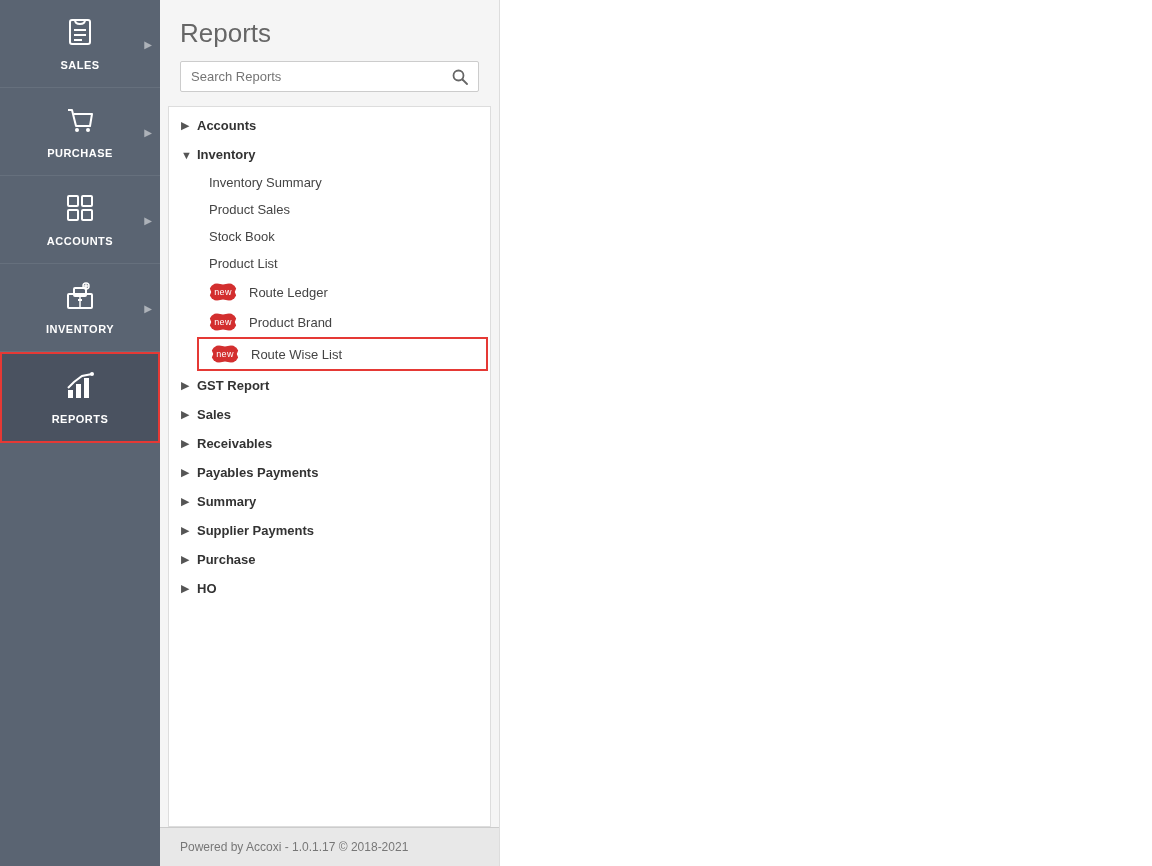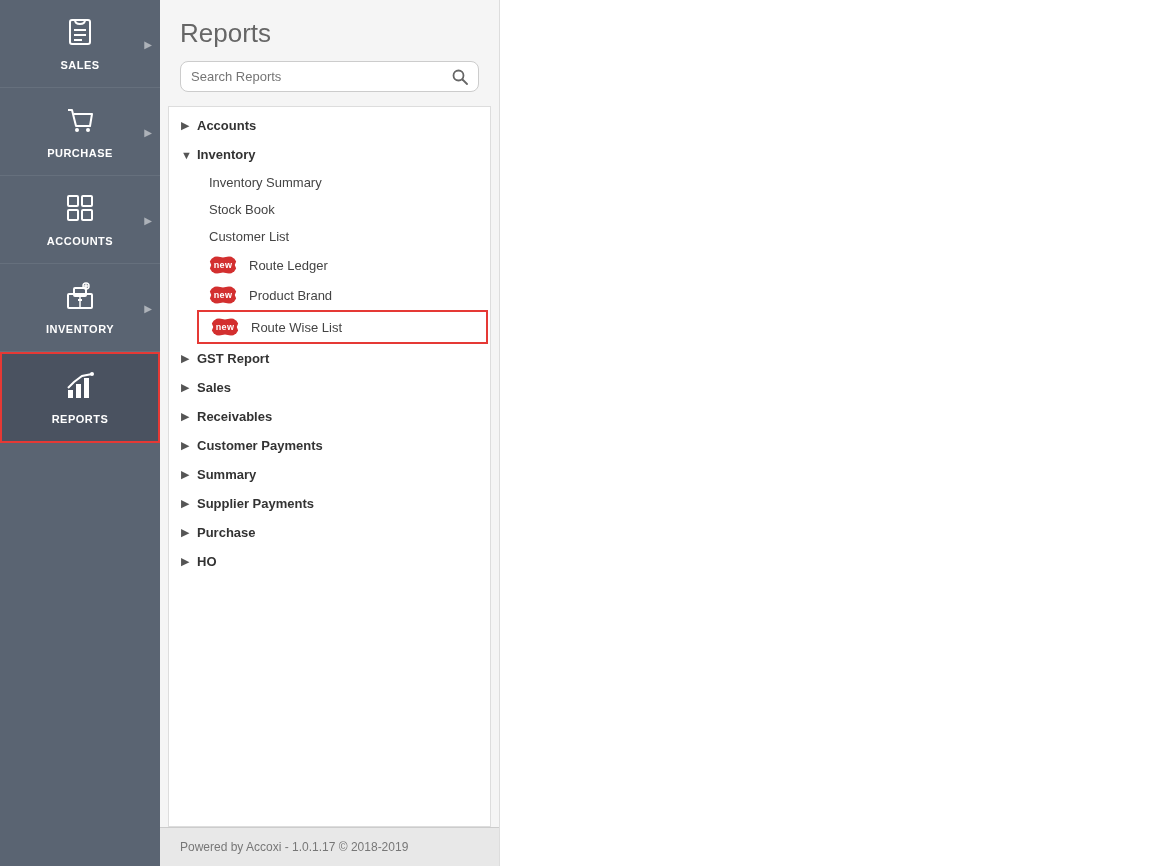--- a/index.html
+++ b/index.html
@@ -74,21 +74,21 @@
       font-weight: 300;
       color: #666;
       margin-bottom: 12px;
     }
 
     .search-container {
       display: flex;
       align-items: center;
       background: #fff;
       border: 1px solid #ccc;
-      border-radius: 8px;
+      border-radius: 2px;
       overflow: hidden;
     }
 
     .search-input {
       flex: 1;
       border: none;
       outline: none;
       padding: 7px 10px;
       font-size: 13px;
       color: #666;
@@ -150,21 +150,21 @@
       padding: 6px 12px;
       font-size: 13px;
       color: #444;
       cursor: pointer;
     }
 
     .new-badge {
       background: #d32f2f;
       color: #fff;
       font-size: 9px;
-      font-weight: 700;
+      font-weight: 400;
       padding: 2px 5px;
       border-radius: 10px;
       margin-right: 6px;
       text-transform: lowercase;
       letter-spacing: 0.3px;
       clip-path: polygon(8% 50%, 0% 20%, 20% 0%, 50% 8%, 80% 0%, 100% 20%, 92% 50%, 100% 80%, 80% 100%, 50% 92%, 20% 100%, 0% 80%);
       width: 28px;
       height: 18px;
       display: inline-flex;
       align-items: center;
@@ -301,27 +301,30 @@
       <div class="tree-item-header">
         <span class="chevron">▼</span>
         <span class="item-label">Inventory</span>
       </div>
       <div class="tree-children">
 
         <div class="tree-child-item">
           <span class="item-label-normal">Inventory Summary</span>
         </div>
 
+        <div class="tree-child-item">
+          <span class="item-label-normal">Product Sales</span>
+        </div>
 
         <div class="tree-child-item">
           <span class="item-label-normal">Stock Book</span>
         </div>
 
         <div class="tree-child-item">
-          <span class="item-label-normal">Customer List</span>
+          <span class="item-label-normal">Product List</span>
         </div>
 
         <div class="tree-child-item">
           <span class="new-badge-container">
             <span class="new-badge">new</span>
           </span>
           <span class="item-label-normal">Route Ledger</span>
         </div>
 
         <div class="tree-child-item">
@@ -358,21 +361,21 @@
     <div class="tree-item">
       <div class="tree-item-header">
         <span class="chevron">▶</span>
         <span class="item-label">Receivables</span>
       </div>
     </div>
 
     <div class="tree-item">
       <div class="tree-item-header">
         <span class="chevron">▶</span>
-        <span class="item-label">Customer Payments</span>
+        <span class="item-label">Payables Payments</span>
       </div>
     </div>
 
     <div class="tree-item">
       <div class="tree-item-header">
         <span class="chevron">▶</span>
         <span class="item-label">Summary</span>
       </div>
     </div>
 
@@ -393,18 +396,18 @@
     <div class="tree-item">
       <div class="tree-item-header">
         <span class="chevron">▶</span>
         <span class="item-label">HO</span>
       </div>
     </div>
 
   </div>
 
   <div class="footer">
-    <span>Powered by Accoxi - 1.0.1.17 © 2018-2019</span>
+    <span>Powered by Accoxi - 1.0.1.17 © 2018-2021</span>
   </div>
 
 </div>
 
 <div class="right-content"></div>
 
 </body></html>

